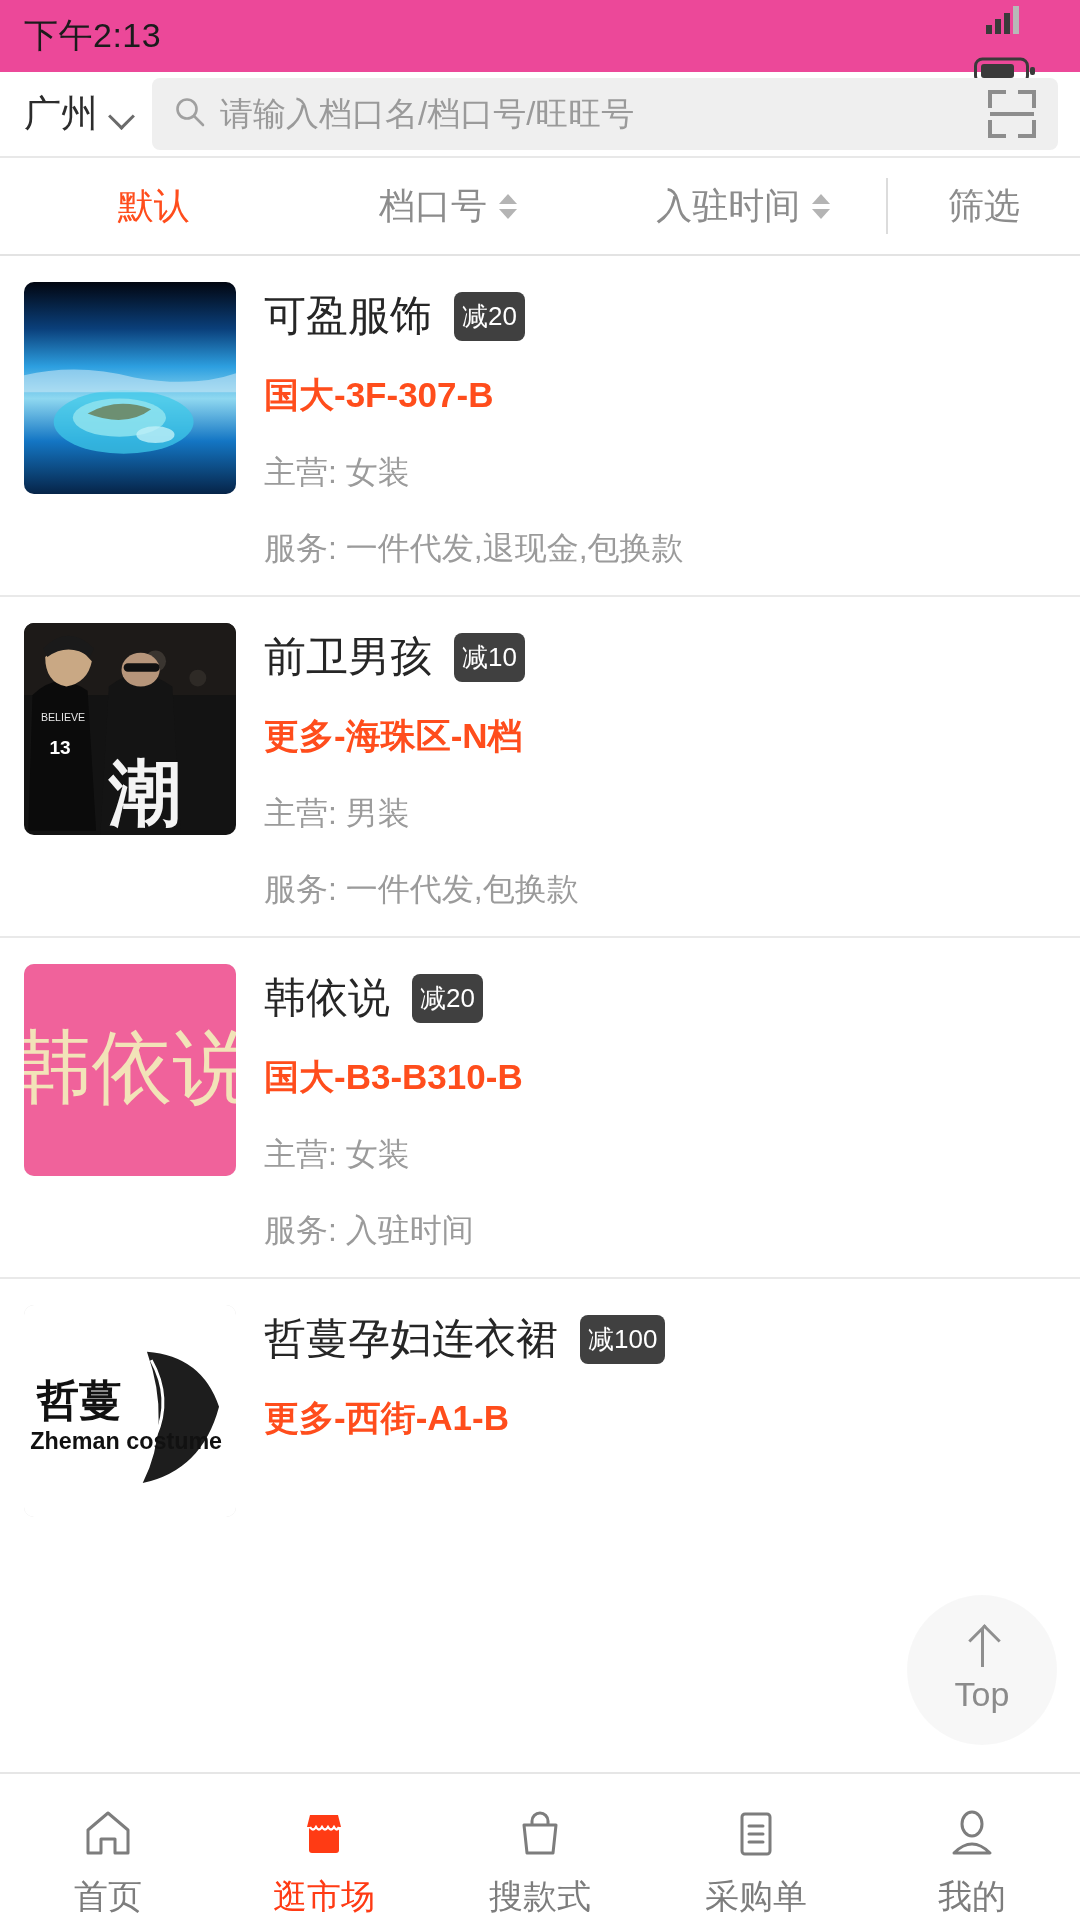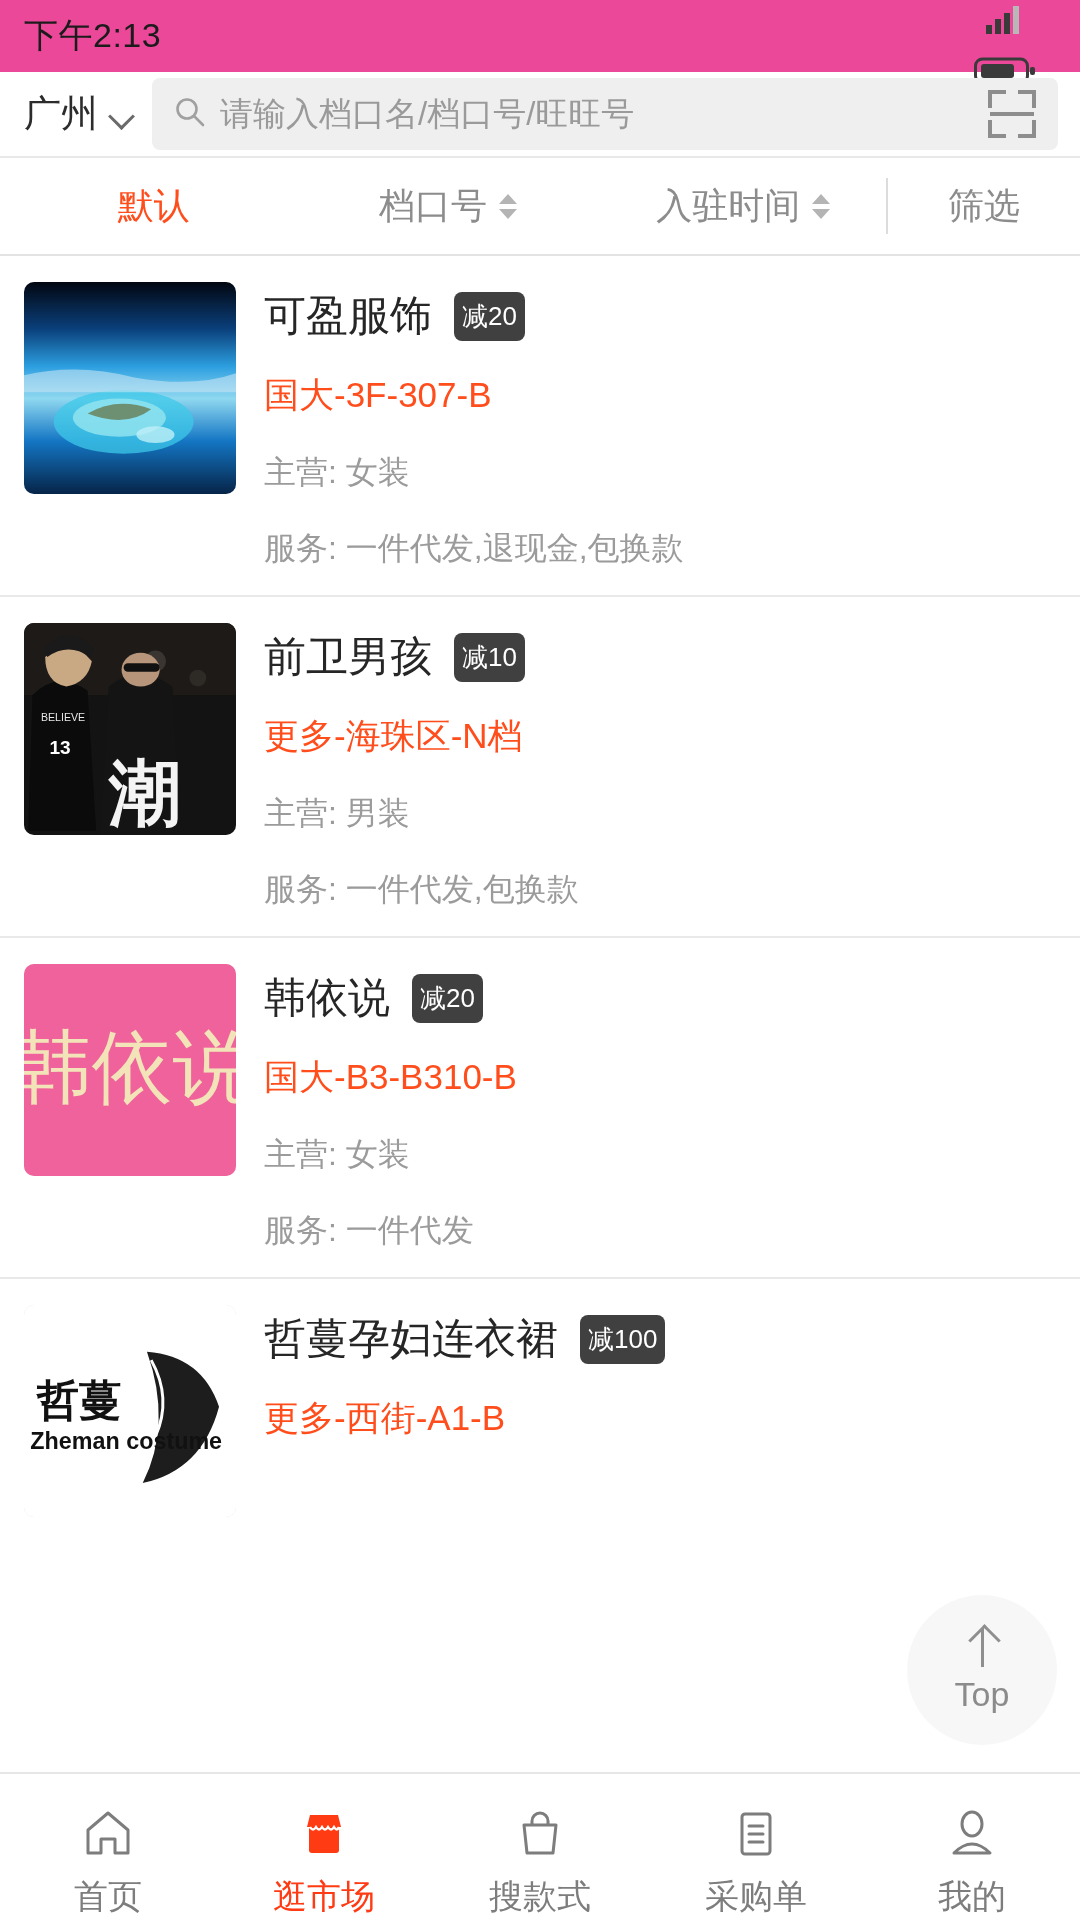--- a/index.html
+++ b/index.html
@@ -75,21 +75,21 @@
          border-bottom:2px solid #e9e9e9; background:#fff; }
   .shop:last-child{ border-bottom:0; }
   .thumb{ width:212px; height:212px; border-radius:10px; flex:0 0 auto;
           overflow:hidden; position:relative; background:#ddd; }
   .thumb svg{ display:block; width:100%; height:100%; }
   .info{ flex:1; min-width:0; padding-top:6px; }
   .title-row{ display:flex; align-items:center; gap:22px; }
   .shop-name{ font-size:42px; color:#262626; white-space:nowrap; }
   .badge{ background:#404040; color:#fff; font-size:26px; border-radius:8px;
           padding:11px 8px 12px; line-height:1; white-space:nowrap; }
-  .addr{ font-size:35px; color:#ff4d1c; margin-top:28px; white-space:nowrap; }
+  .addr{ font-size:35px; color:#ff4d1c; margin-top:28px; white-space:nowrap;font-weight:bold; }
   .meta{ font-size:32px; color:#9b9b9b; margin-top:32px; white-space:nowrap; }
 
   
   .totop{
     position:absolute; right:24px; bottom:176px;
     width:148px; height:148px; border-radius:50%;
     background:#f7f7f7; display:flex; flex-direction:column;
     align-items:center; justify-content:center; gap:8px;
     box-shadow:0 0 0 1px rgba(0,0,0,.03);
   }
@@ -269,21 +269,21 @@
           <text x="-6" y="62" font-family="Liberation Sans, sans-serif" font-size="38" fill="#f2e3b8">韩依说</text>
         </svg>
       </div>
       <div class="info">
         <div class="title-row">
           <span class="shop-name">韩依说</span>
           <span class="badge">减20</span>
         </div>
         <div class="addr">国大-B3-B310-B</div>
         <div class="meta">主营: 女装</div>
-        <div class="meta">服务: 一件代发</div>
+        <div class="meta">服务: 入驻时间</div>
       </div>
     </div>
 
     <div class="shop">
       <div class="thumb">
         <svg viewBox="0 0 100 100" preserveAspectRatio="none">
           <rect width="100" height="100" fill="#ffffff"></rect>
           <path d="M58 22 q26 2 34 26 q-8 30 -36 36 q14 -28 2 -62 Z" fill="#1d1d1d"></path>
           <path d="M60 26 q10 18 2 36" stroke="#fff" stroke-width="1.4" fill="none"></path>
           <text x="6" y="52" font-family="Liberation Sans, sans-serif" font-size="20" font-weight="bold" fill="#111">哲蔓</text>

